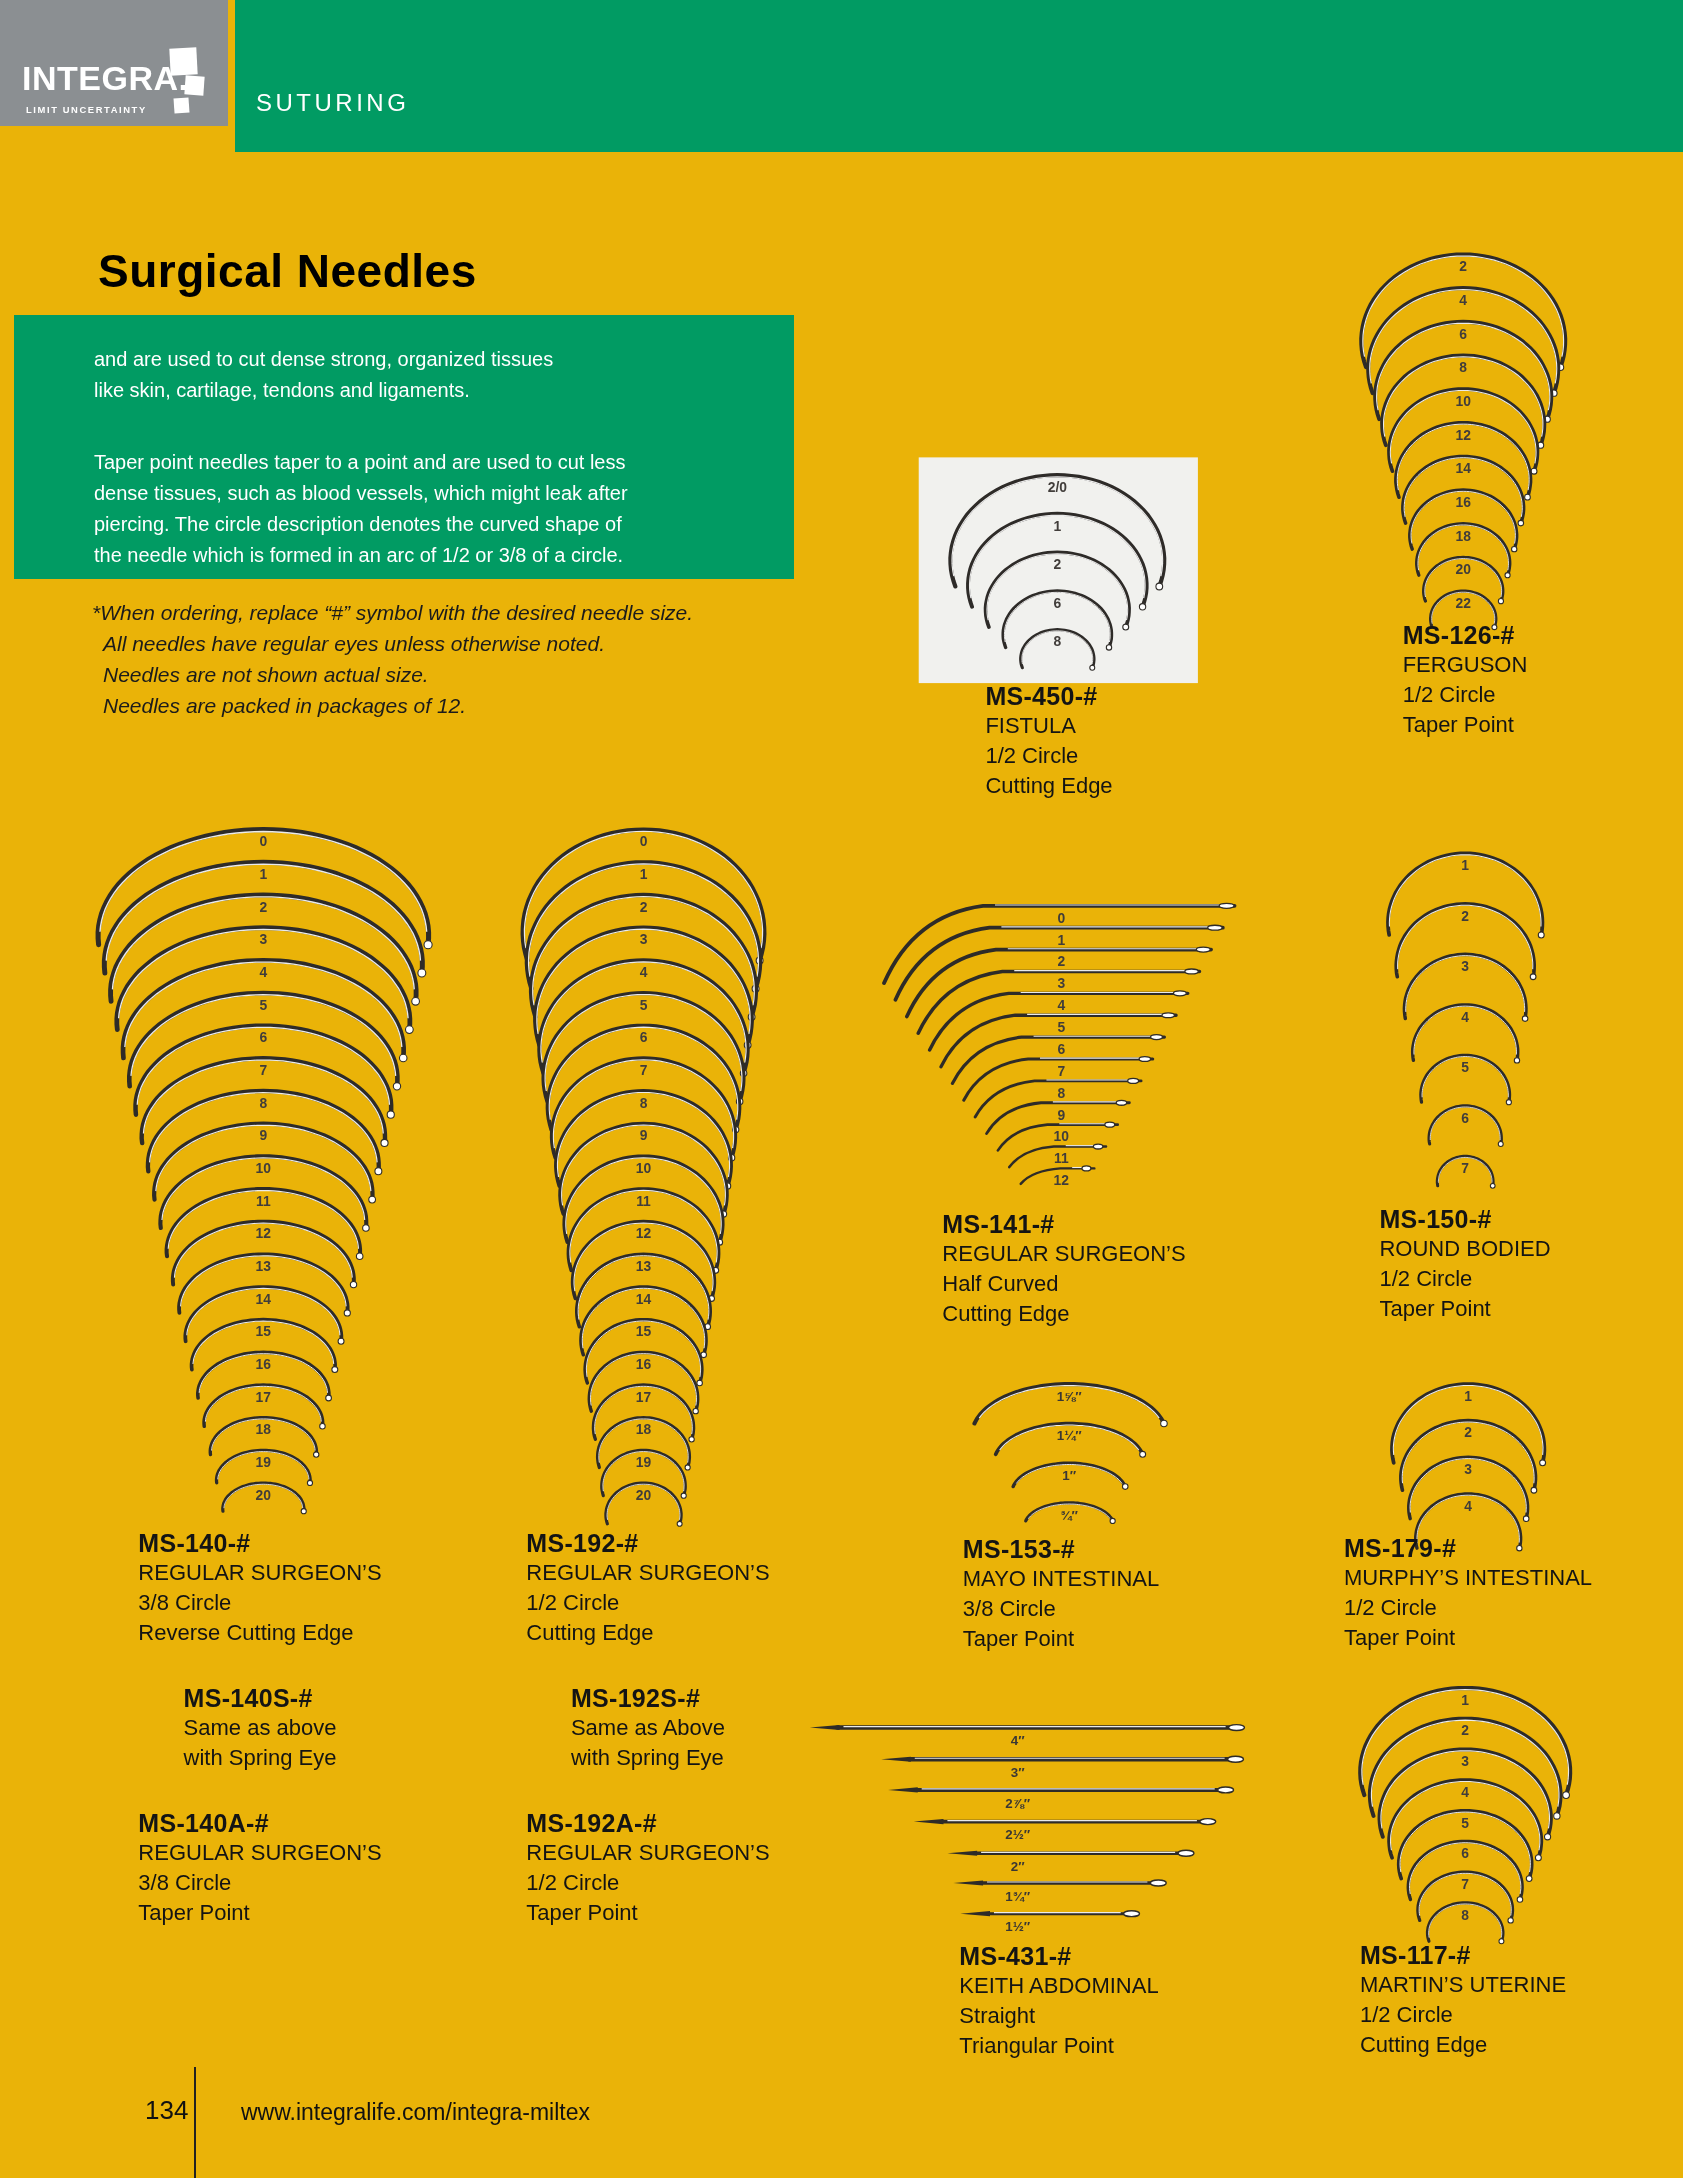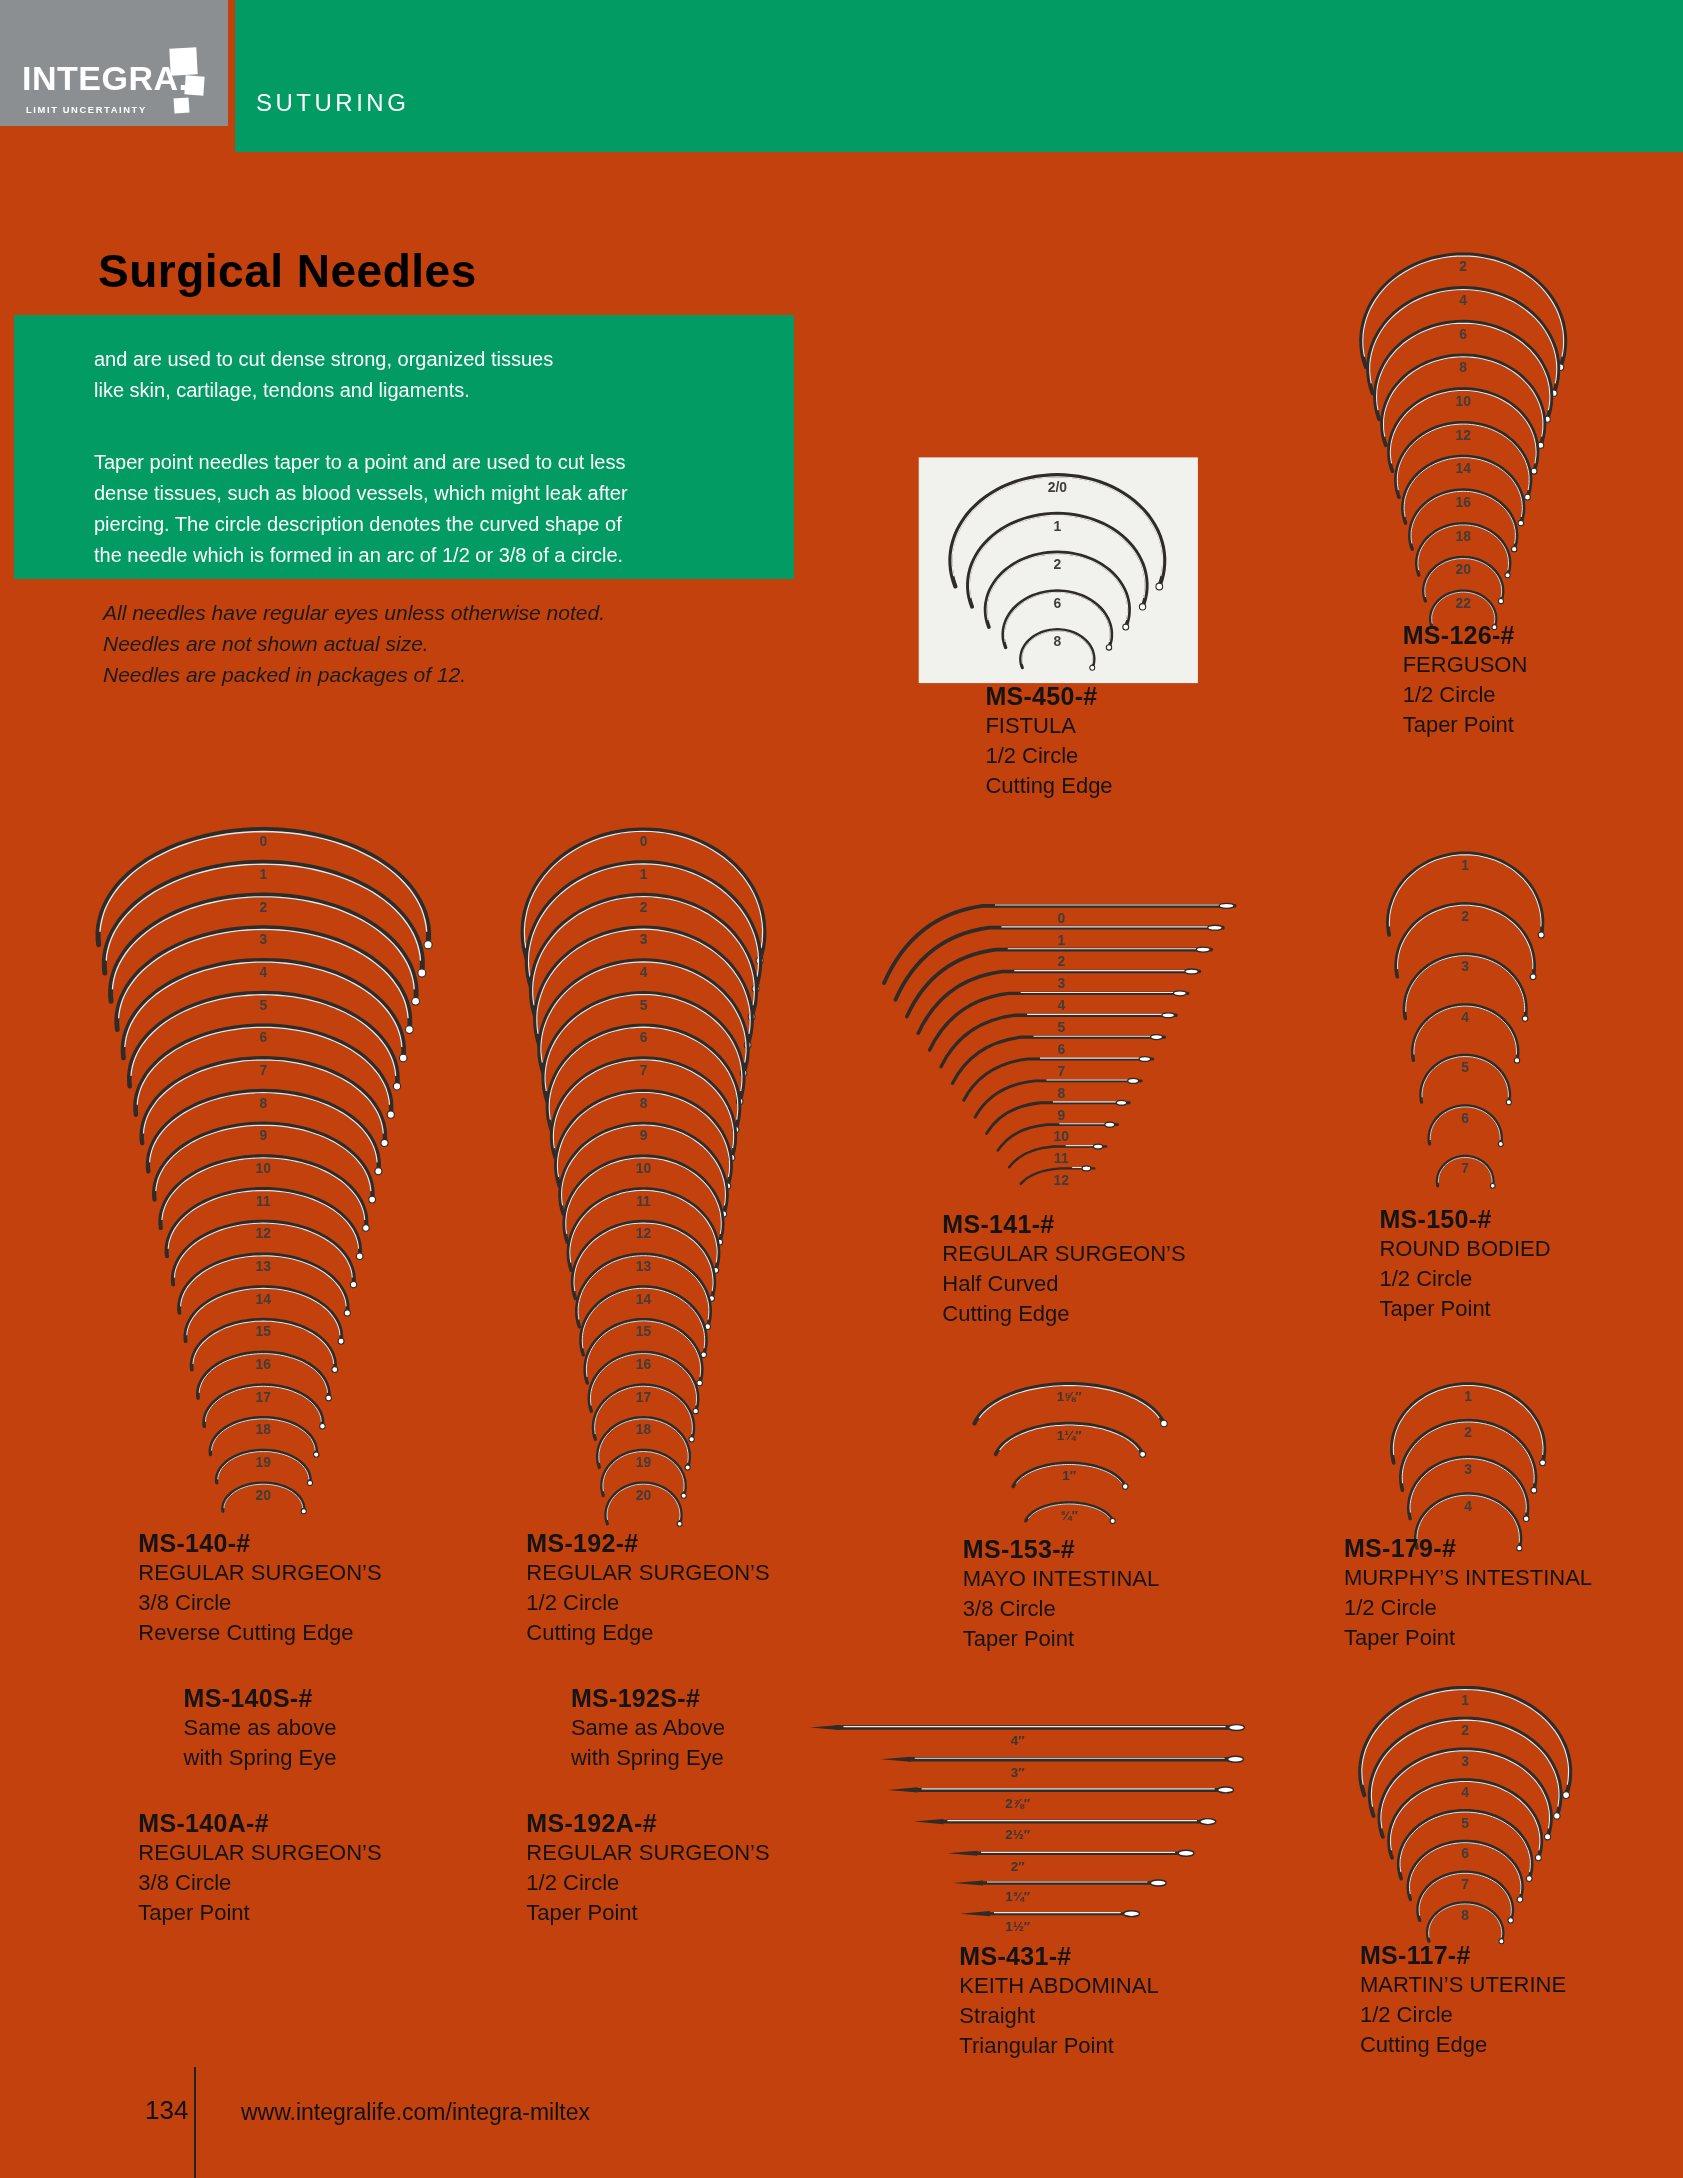--- a/index.html
+++ b/index.html
@@ -1,16 +1,16 @@
 <!DOCTYPE html>
 <html><head>
 <meta charset="utf-8">
 <style>
   html,body{margin:0;padding:0;background:#e8e8e8}
-  .page{position:relative;width:1683px;height:2178px;background:#c2410c;
+  .page{position:relative;width:1683px;height:2178px;background:#eab308;
         font-family:"Liberation Sans",sans-serif;overflow:hidden;margin:0 auto}
 
   
   .logo-box{position:absolute;left:0;top:0;width:228px;height:126px;background:#8B8F92}
   .brand{position:absolute;left:22px;top:59px;color:#fff;font-weight:bold;font-size:34px;letter-spacing:0.5px}
   .tagline{position:absolute;left:26px;top:104px;color:#fff;font-size:9.4px;font-weight:bold;letter-spacing:1.6px}
   .sq{position:absolute;background:#fff}
   .sq1{left:170px;top:48px;width:27px;height:27px;transform:rotate(-3deg)}
   .sq2{left:185px;top:76px;width:19px;height:19px;transform:rotate(4deg)}
   .sq3{left:174px;top:98px;width:15px;height:15px;transform:rotate(-4deg)}
@@ -68,20 +68,21 @@
     </div>
     <div class="intro-para p2">
       <div>Taper point needles taper to a point and are used to cut less</div>
       <div>dense tissues, such as blood vessels, which might leak after</div>
       <div>piercing. The circle description denotes the curved shape of</div>
       <div>the needle which is formed in an arc of 1/2 or 3/8 of a circle.</div>
     </div>
   </div>
 
   <div class="notes">
+    <div class="n1">*When ordering, replace “#” symbol with the desired needle size.</div>
     <div>All needles have regular eyes unless otherwise noted.</div>
     <div>Needles are not shown actual size.</div>
     <div>Needles are packed in packages of 12.</div>
   </div>
 
   <svg class="needles" width="1683" height="2178" viewBox="0 0 1700 2200">
     <g id="svg-ms450">
         <rect x="928" y="462" width="282" height="228" fill="#f1f1ee"></rect>
         <path d="M965.0 592.4 L 963.1 586.8 L 961.6 581.1 L 960.6 575.4 L 960.1 569.6 L 960.0 563.8 L 960.5 558.1 L 961.4 552.3 L 962.9 546.6 L 964.7 541.1 L 967.1 535.6 L 969.9 530.3 L 973.2 525.1 L 976.8 520.1 L 980.9 515.3 L 985.4 510.8 L 990.2 506.5 L 995.4 502.4 L 1000.9 498.7 L 1006.7 495.2 L 1012.8 492.1 L 1019.2 489.3 L 1025.7 486.9 L 1032.5 484.8 L 1039.4 483.1 L 1046.4 481.7 L 1053.6 480.8 L 1060.8 480.2 L 1068.0 480.0 L 1075.2 480.2 L 1082.4 480.8 L 1089.6 481.7 L 1096.6 483.1 L 1103.5 484.8 L 1110.3 486.9 L 1116.8 489.3 L 1123.2 492.1 L 1129.3 495.2 L 1135.1 498.7 L 1140.6 502.4 L 1145.8 506.5 L 1150.6 510.8 L 1155.1 515.3 L 1159.2 520.1 L 1162.8 525.1 L 1166.1 530.3 L 1168.9 535.6 L 1171.3 541.1 L 1173.1 546.6 L 1174.6 552.3 L 1175.5 558.1 L 1176.0 563.8 L 1175.9 569.6 L 1175.4 575.4 L 1174.4 581.1 L 1172.9 586.8 L 1171.0 592.4" fill="none" stroke="#2e2b28" stroke-width="4.22" stroke-linecap="round"></path>
         <path d="M963.4 581.9 L 962.4 576.6 L 961.8 571.3 L 961.6 566.0 L 961.8 560.7 L 962.5 555.4 L 963.6 550.2 L 965.1 545.0 L 966.9 539.9 L 969.2 534.9 L 971.9 530.0 L 974.9 525.3 L 978.3 520.7 L 982.1 516.4 L 986.2 512.2 L 990.6 508.2 L 995.3 504.5 L 1000.3 501.0 L 1005.6 497.7 L 1011.1 494.7 L 1016.9 492.0 L 1022.8 489.6 L 1028.9 487.5 L 1035.2 485.7 L 1041.6 484.3 L 1048.1 483.1 L 1054.7 482.3 L 1061.3 481.8 L 1068.0 481.6 L 1074.7 481.8 L 1081.3 482.3 L 1087.9 483.1 L 1094.4 484.3 L 1100.8 485.7 L 1107.1 487.5 L 1113.2 489.6 L 1119.1 492.0 L 1124.9 494.7 L 1130.4 497.7 L 1135.7 501.0 L 1140.7 504.5 L 1145.4 508.2 L 1149.8 512.2 L 1153.9 516.4 L 1157.7 520.7 L 1161.1 525.3 L 1164.1 530.0 L 1166.8 534.9 L 1169.1 539.9 L 1170.9 545.0 L 1172.4 550.2 L 1173.5 555.4 L 1174.2 560.7 L 1174.4 566.0 L 1174.2 571.3 L 1173.6 576.6 L 1172.6 581.9" fill="none" stroke="#ffffff" stroke-width="1.18" opacity="0.9"></path>

